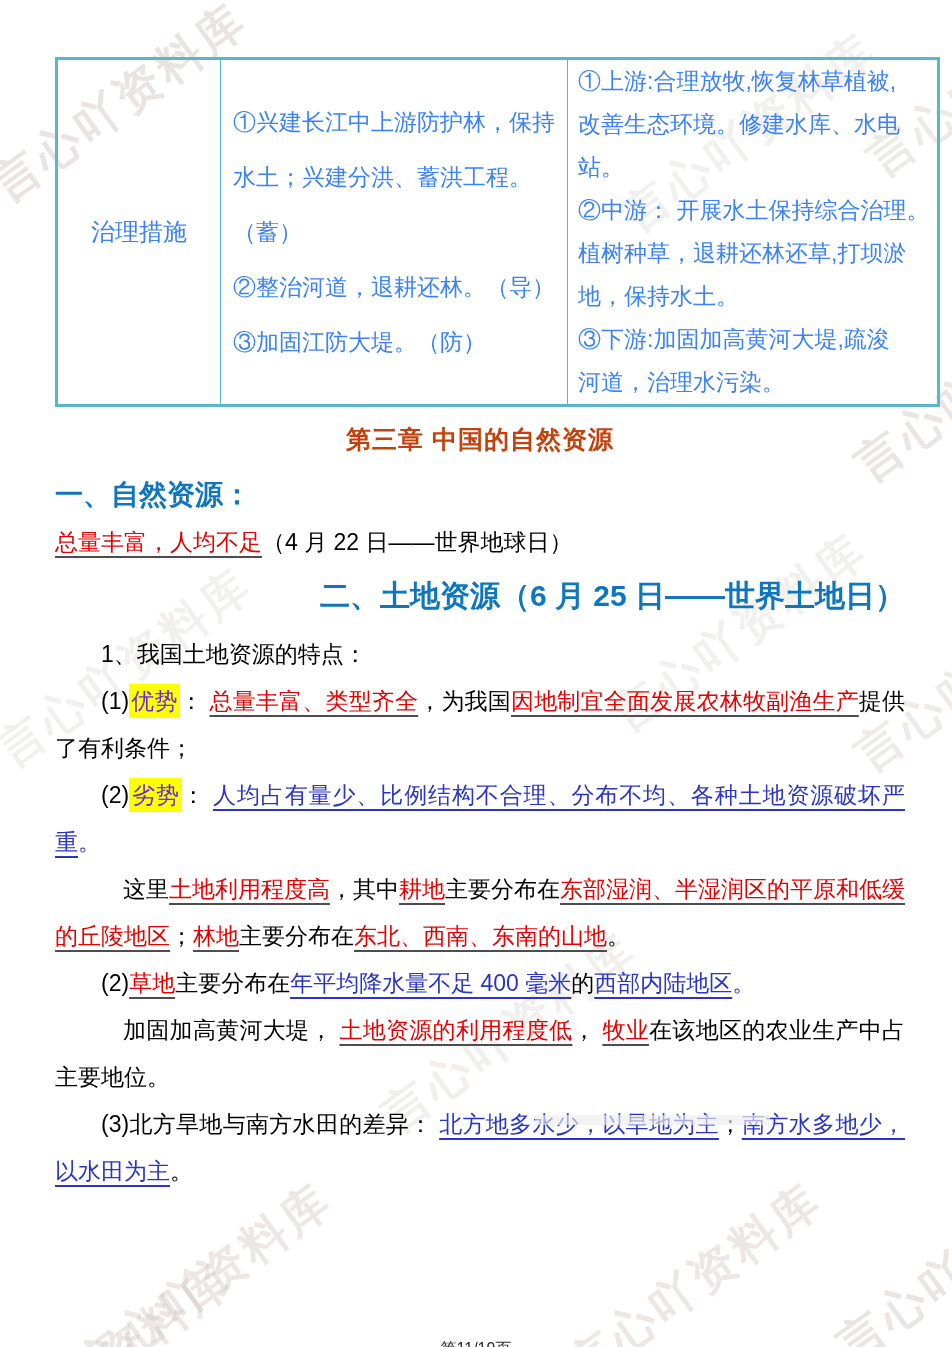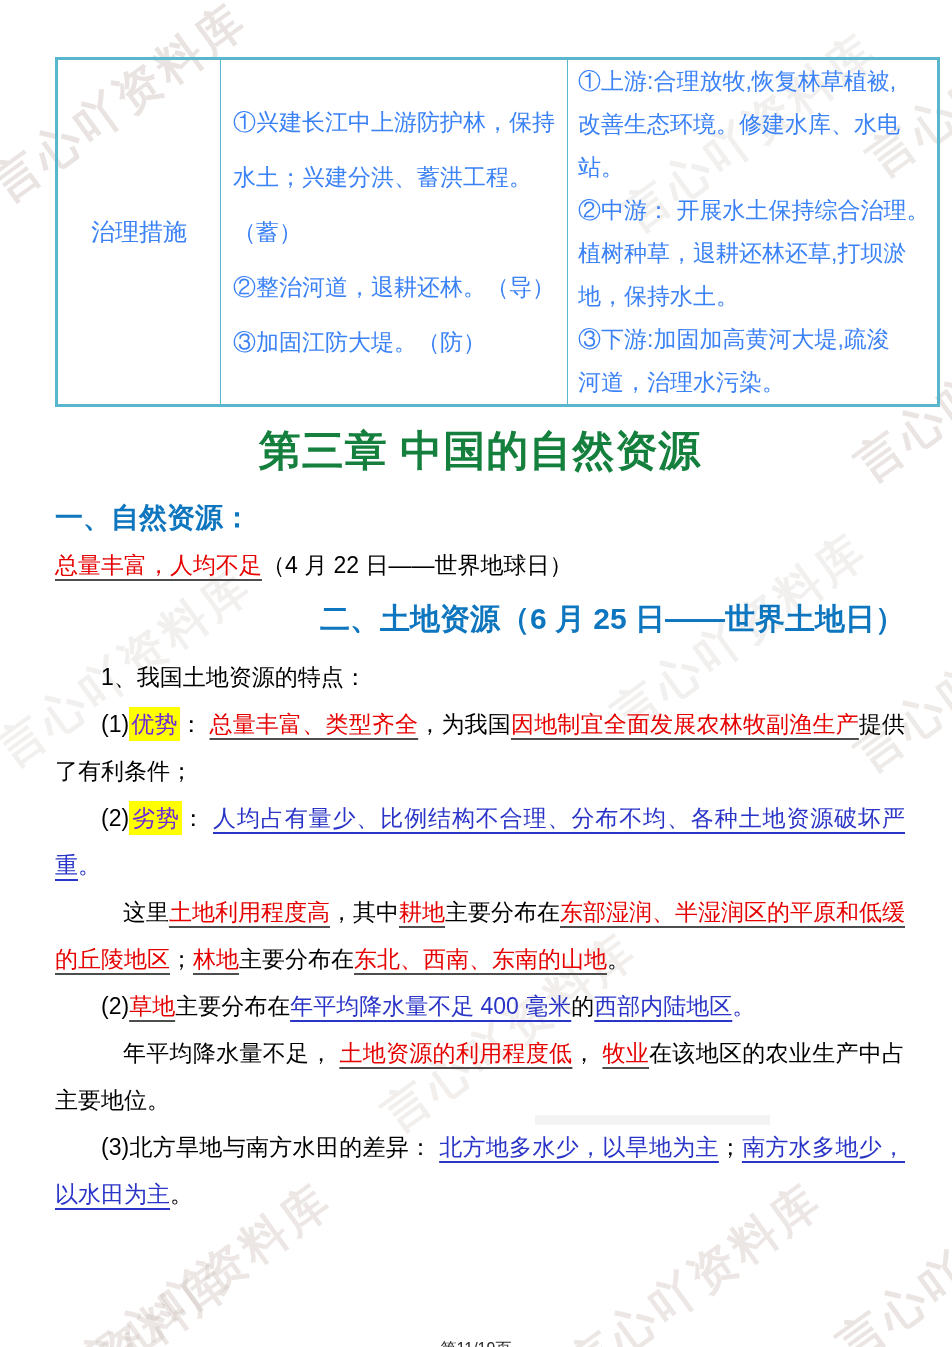--- a/index.html
+++ b/index.html
@@ -37,22 +37,22 @@
     color:#3b82f6;
   }
   td.c1 { width:160px; text-align:center; font-size:24px; }
   td.c2 { width:330px; font-size:23px; line-height:55px; padding:0 4px 0 12px; white-space:pre-line; }
   td.c3 { width:357px; font-size:23px; line-height:43px; padding:0 2px 0 10px; white-space:pre-line; }
 
   
   .chapter-title {
     margin:16px 0 0 0;
     text-align:center;
-    font-size:42px; font-weight:bold;
-    color:#15803d;
+    font-size:25px; font-weight:bold;
+    color:#c2410c;
     letter-spacing:1px;
   }
   .sec-heading { font-weight:bold; color:#0e76bf; }
   .h-one { margin:20px 0 0 0; font-size:28px; }
   .h-two { margin:14px 0 0 0; font-size:30px;text-align:right; }
 
   
   .para {
     margin:0;
     font-size:23px;
@@ -148,19 +148,19 @@
     <h2 class="sec-heading h-one">一、自然资源：</h2>
     <p class="para keyline"><span class="seg-ru">总量丰富，人均不足</span><span class="seg-k">（4 月 22 日——世界地球日）</span></p>
 
     <h2 class="sec-heading h-two">二、土地资源（6 月 25 日——世界土地日）</h2>
 
     <p class="para i2 first-body"><span class="seg-k">1、我国土地资源的特点：</span></p>
     <p class="para i2"><span class="seg-k">(1)</span><span class="seg-hl">优势</span><span class="seg-k">： </span><span class="seg-r">总量丰富、类型齐全</span><span class="seg-k">，为我国</span><span class="seg-r">因地制宜全面发展农林牧副渔生产</span><span class="seg-k">提供了有利条件；</span></p>
     <p class="para i2"><span class="seg-k">(2)</span><span class="seg-hl">劣势</span><span class="seg-k">： </span><span class="seg-b">人均占有量少、比例结构不合理、分布不均、各种土地资源破坏严重</span><span class="seg-bp">。</span></p>
     <p class="para i3"><span class="seg-k">这里</span><span class="seg-r">土地利用程度高</span><span class="seg-k">，其中</span><span class="seg-r">耕地</span><span class="seg-k">主要分布在</span><span class="seg-r">东部湿润、半湿润区的平原和低缓的丘陵地区</span><span class="seg-k">；</span><span class="seg-r">林地</span><span class="seg-k">主要分布在</span><span class="seg-r">东北、西南、东南的山地</span><span class="seg-k">。</span></p>
     <p class="para i2"><span class="seg-k">(2)</span><span class="seg-r">草地</span><span class="seg-k">主要分布在</span><span class="seg-b">年平均降水量不足 400 毫米</span><span class="seg-k">的</span><span class="seg-b">西部内陆地区</span><span class="seg-bp">。</span></p>
-    <p class="para i3"><span class="seg-k">年平均降水量不足， </span><span class="seg-r">土地资源的利用程度低</span><span class="seg-k">， </span><span class="seg-r">牧业</span><span class="seg-k">在该地区的农业生产中占主要地位。</span></p>
+    <p class="para i3"><span class="seg-k">加固加高黄河大堤， </span><span class="seg-r">土地资源的利用程度低</span><span class="seg-k">， </span><span class="seg-r">牧业</span><span class="seg-k">在该地区的农业生产中占主要地位。</span></p>
     <p class="para i2"><span class="seg-k">(3)北方旱地与南方水田的差异： </span><span class="seg-b">北方地多水少，以旱地为主</span><span class="seg-k">；</span><span class="seg-b">南方水多地少，以水田为主</span><span class="seg-k">。</span></p>
   </div>
 
   <div class="artifact"></div>
   <div class="footer">第11/19页</div>
 </div>
 
 </body></html>

